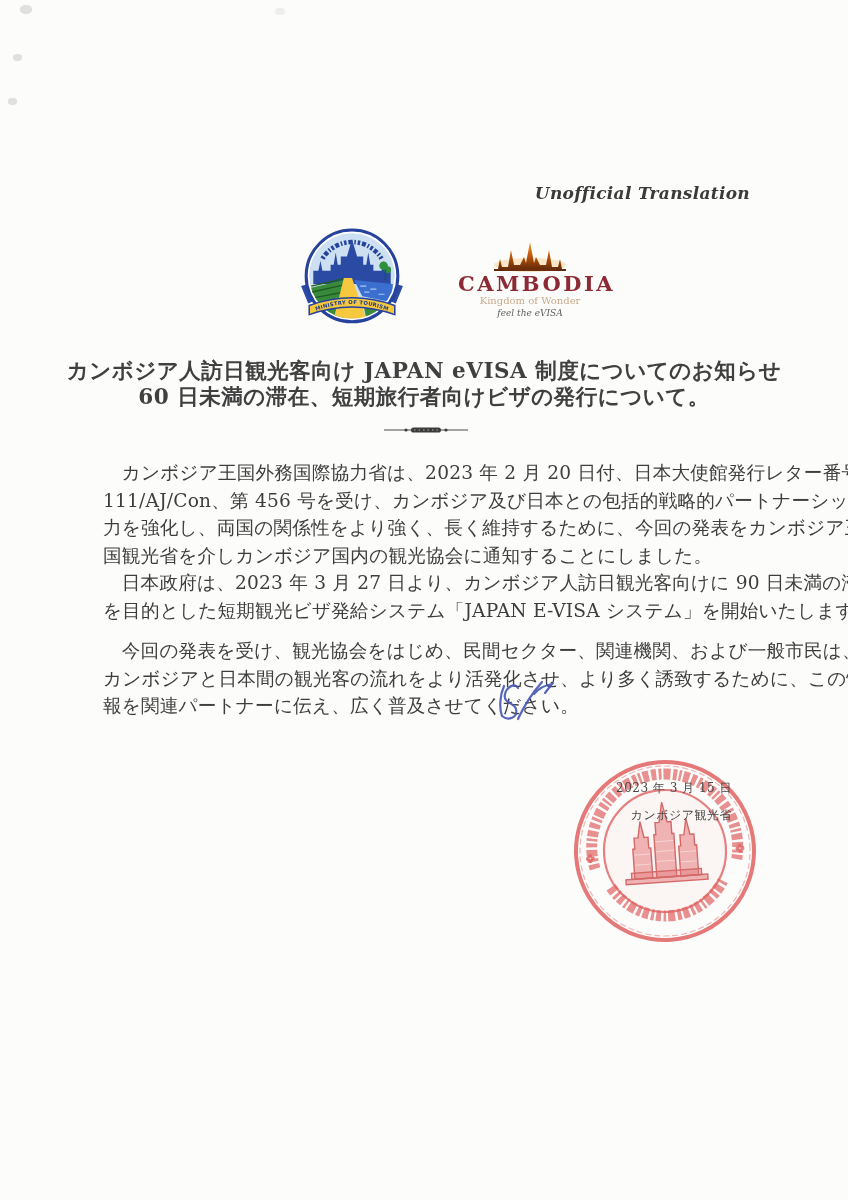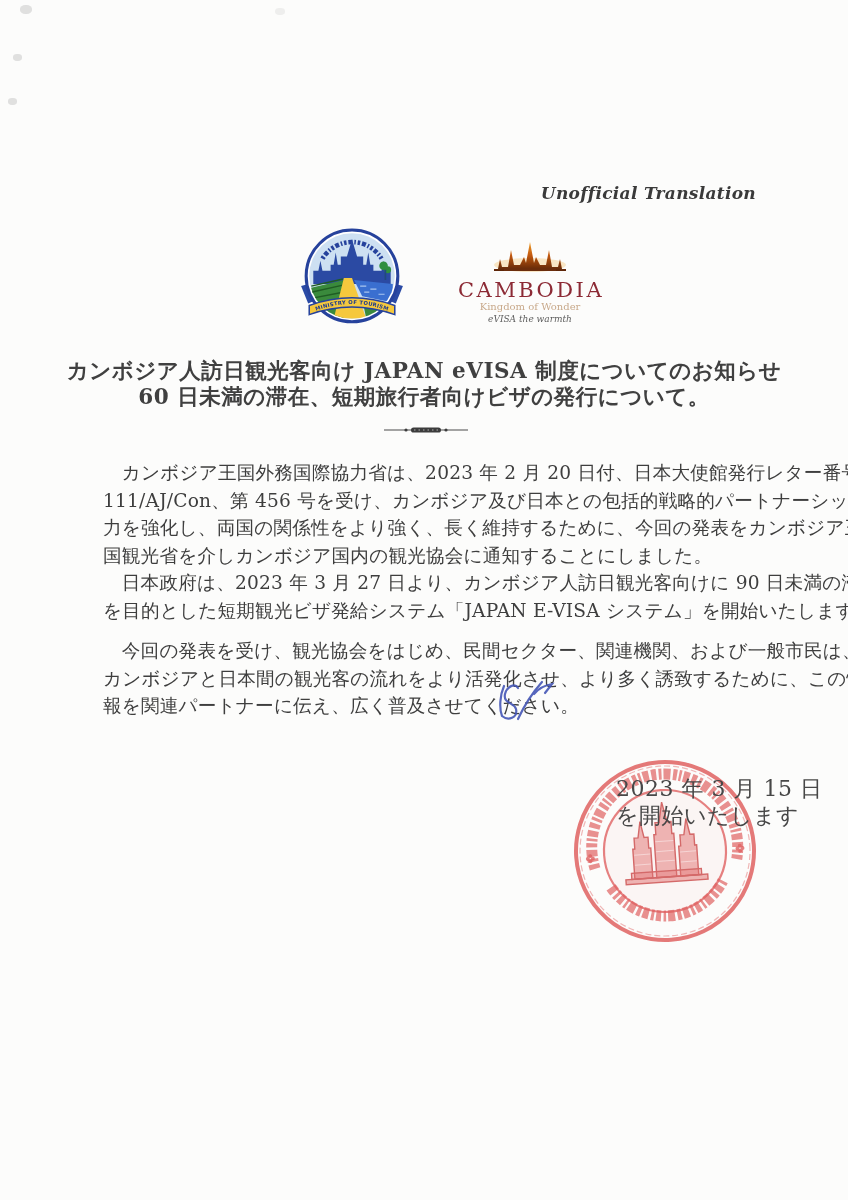--- a/index.html
+++ b/index.html
@@ -3,47 +3,47 @@
 <meta charset="utf-8">
 <style>
   html,body{margin:0;padding:0;background:#ffffff;}
   .page{
     position:relative;width:848px;height:1200px;margin:0 auto;
     background:#fcfcfb;overflow:hidden;
     font-family:"DejaVu Serif","Liberation Serif",serif;
   }
   .speck{position:absolute;background:rgba(140,140,140,.25);border-radius:45%;}
   .annotation{
-    position:absolute;top:183px;right:92px;
+    position:absolute;top:183px;right:98px;
     font-size:17px;font-weight:bold;font-style:italic;color:#3a3a3a;
     letter-spacing:.3px;white-space:nowrap;
   }
   .ministry-logo{position:absolute;left:299px;top:225px;width:106px;height:110px;}
   .cambodia-logo{position:absolute;left:458px;top:238px;width:144px;height:90px;text-align:center;}
   .cam-word{
-    font-size:21px;font-weight:normal;color:#8c2a35;letter-spacing:2.5px;
-    line-height:22px;margin-top:7px;white-space:nowrap;
+    font-size:21px;font-weight:bold;color:#8c2a35;letter-spacing:2.5px;
+    line-height:22px;margin-top:1px;white-space:nowrap;
   }
   .cam-script{color:#bf9a76;font-size:10px;line-height:11px;opacity:.85;white-space:nowrap;}
   .cam-feel{font-style:italic;color:#5d5d5d;font-size:9px;line-height:11px;margin-top:2px;white-space:nowrap;}
   .title{
     position:absolute;top:358px;left:0;width:100%;text-align:center;
     font-weight:bold;color:#404040;font-size:21.5px;line-height:26px;letter-spacing:.5px;
   }
   .divider{position:absolute;left:384px;top:424px;}
   .para{
     position:absolute;left:103px;font-size:18.6px;line-height:27.5px;
     color:#3e3e3e;white-space:nowrap;letter-spacing:.2px;
   }
   .p1{top:459px}.p2{top:569px}.p3{top:637px}
   .signature{position:absolute;left:490px;top:678px;z-index:4;}
   .stamp{position:absolute;left:568px;top:757px;width:194px;height:188px;z-index:1;opacity:.88;}
   .dateblock{
     position:absolute;left:616px;top:775px;z-index:3;
-    font-size:22px;line-height:27px;color:#474747;white-space:nowrap;letter-spacing:.5px;
+    font-size:12px;line-height:27px;color:#474747;white-space:nowrap;letter-spacing:.5px;text-align:right;
   }
 </style>
 </head>
 <body>
 
 <div class="page">
 
   <div class="speck" style="left:20px;top:5px;width:12px;height:9px;"></div>
   <div class="speck" style="left:13px;top:54px;width:9px;height:7px;"></div>
   <div class="speck" style="left:8px;top:98px;width:9px;height:7px;"></div>
@@ -89,21 +89,21 @@
           <stop offset="0.55" stop-color="#c4590f"></stop>
           <stop offset="1" stop-color="#f0a12b"></stop>
         </linearGradient>
       </defs>
       <ellipse cx="42" cy="27" rx="36" ry="7" fill="#f2b24a" opacity="0.3"></ellipse>
       <path d="M6,31 L10,31 L12,21 L14,29 L20,29 L23,12 L26,27 L32,27 L36,19 L38,25 L42,4 L46,25 L48,19 L52,27 L58,27 L61,12 L64,29 L70,29 L72,21 L74,31 L78,31 L78,33 L6,33 Z" fill="url(#camg)"></path>
       <rect x="16" y="30" width="52" height="3" fill="#6b2d0c"></rect>
     </svg>
     <div class="cam-word">CAMBODIA</div>
     <div class="cam-script">Kingdom of Wonder</div>
-    <div class="cam-feel">eVISA the warmth</div>
+    <div class="cam-feel">feel the eVISA</div>
   </div>
 
   <div class="title">
     <div>カンボジア人訪日観光客向け JAPAN eVISA 制度についてのお知らせ</div>
     <div>60 日未満の滞在、短期旅行者向けビザの発行について。</div>
   </div>
 
   <svg class="divider" width="84" height="12" viewBox="0 0 84 12">
     <line x1="0" y1="6" x2="84" y2="6" stroke="#4a4a4a" stroke-width="1"></line>
     <circle cx="22" cy="6" r="1.6" fill="#3c3c3c"></circle>
@@ -169,16 +169,16 @@
         <rect x="62" y="114" width="70" height="6" fill-opacity="0.35"></rect>
       </g>
       <g stroke="#ffffff" stroke-width="1" opacity="0.45" fill="none">
         <path d="M88,84 h18 M88,94 h18 M88,104 h18 M66,96 h16 M66,106 h16 M112,96 h16 M112,106 h16"></path>
       </g>
     </g>
   </svg>
 
   <div class="dateblock">
     <div>2023 年 3 月 15 日</div>
-    <div>を開始いたします</div>
+    <div>カンボジア観光省</div>
   </div>
 
 </div>
 
 </body></html>

